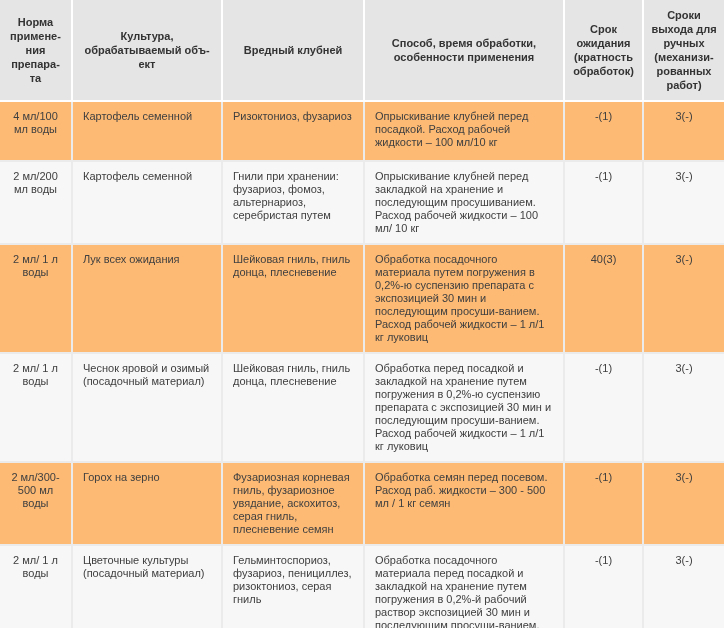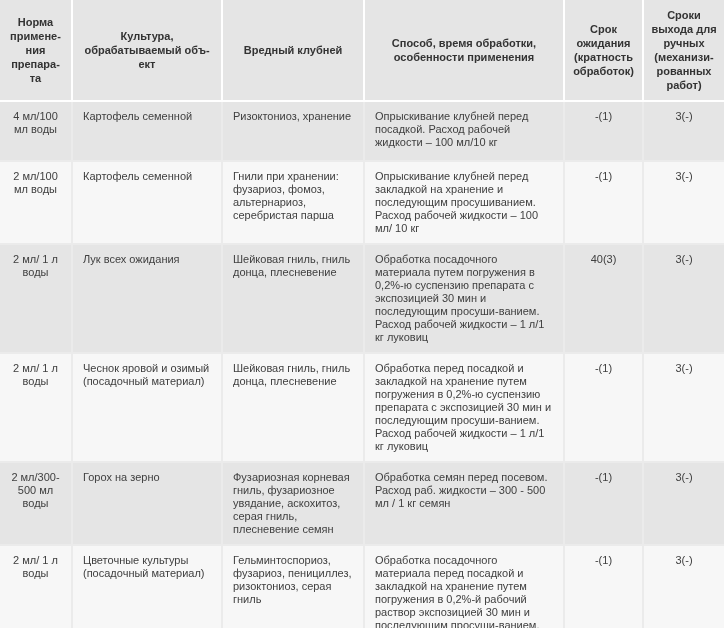--- a/index.html
+++ b/index.html
@@ -31,21 +31,21 @@
   }
   table.app-table th:last-child { border-right: none; }
   table.app-table td {
     color: #404040;
     font-size: 11px;
     line-height: 13px;
     vertical-align: top;
     padding: 8px 10px;
     border-right: 2px solid #ebebeb;
     border-bottom: 2px solid #ebebeb;
-    background: #e5e5e5;
+    background: #fdba74;
     word-wrap: break-word;
   }
   table.app-table td:last-child { border-right: none; }
   table.app-table tbody tr:nth-child(even) td { background: #f7f7f7; }
   td.c-center, th.c-center { text-align: center; }
   td.c-rate { padding-left: 5px; padding-right: 5px; text-align: center; }
   tr.hdr { height: 88px; }
   tr.r1 { height: 60px; }
   tr.r2 { height: 74px; }
   tr.r3 { height: 103px; }
@@ -73,29 +73,29 @@
         <th>Вредный клубней</th>
         <th>Способ, время обработки, особенности применения</th>
         <th>Срок ожидания (кратность обработок)</th>
         <th>Сроки выхода для ручных (механизи-рованных работ)</th>
       </tr>
     </thead>
     <tbody>
       <tr class="r1">
         <td class="c-rate">4 мл/100 мл воды</td>
         <td>Картофель семенной</td>
-        <td>Ризоктониоз, хранение</td>
+        <td>Ризоктониоз, фузариоз</td>
         <td>Опрыскивание клубней перед посадкой. Расход рабочей жидкости – 100 мл/10 кг</td>
         <td class="c-center">-(1)</td>
         <td class="c-center">3(-)</td>
       </tr>
       <tr class="r2">
-        <td class="c-rate">2 мл/100 мл воды</td>
+        <td class="c-rate">2 мл/200 мл воды</td>
         <td>Картофель семенной</td>
-        <td>Гнили при хранении: фузариоз, фомоз, альтернариоз, серебристая парша</td>
+        <td>Гнили при хранении: фузариоз, фомоз, альтернариоз, серебристая путем</td>
         <td>Опрыскивание клубней перед закладкой на хранение и последующим просушиванием. Расход рабочей жидкости – 100 мл/ 10 кг</td>
         <td class="c-center">-(1)</td>
         <td class="c-center">3(-)</td>
       </tr>
       <tr class="r3">
         <td class="c-rate">2 мл/ 1 л воды</td>
         <td>Лук всех ожидания</td>
         <td>Шейковая гниль, гниль донца, плесневение</td>
         <td>Обработка посадочного материала путем погружения в 0,2%-ю суспензию препарата с экспозицией 30 мин и последующим просуши-ванием. Расход рабочей жидкости – 1 л/1 кг луковиц</td>
         <td class="c-center">40(3)</td>

